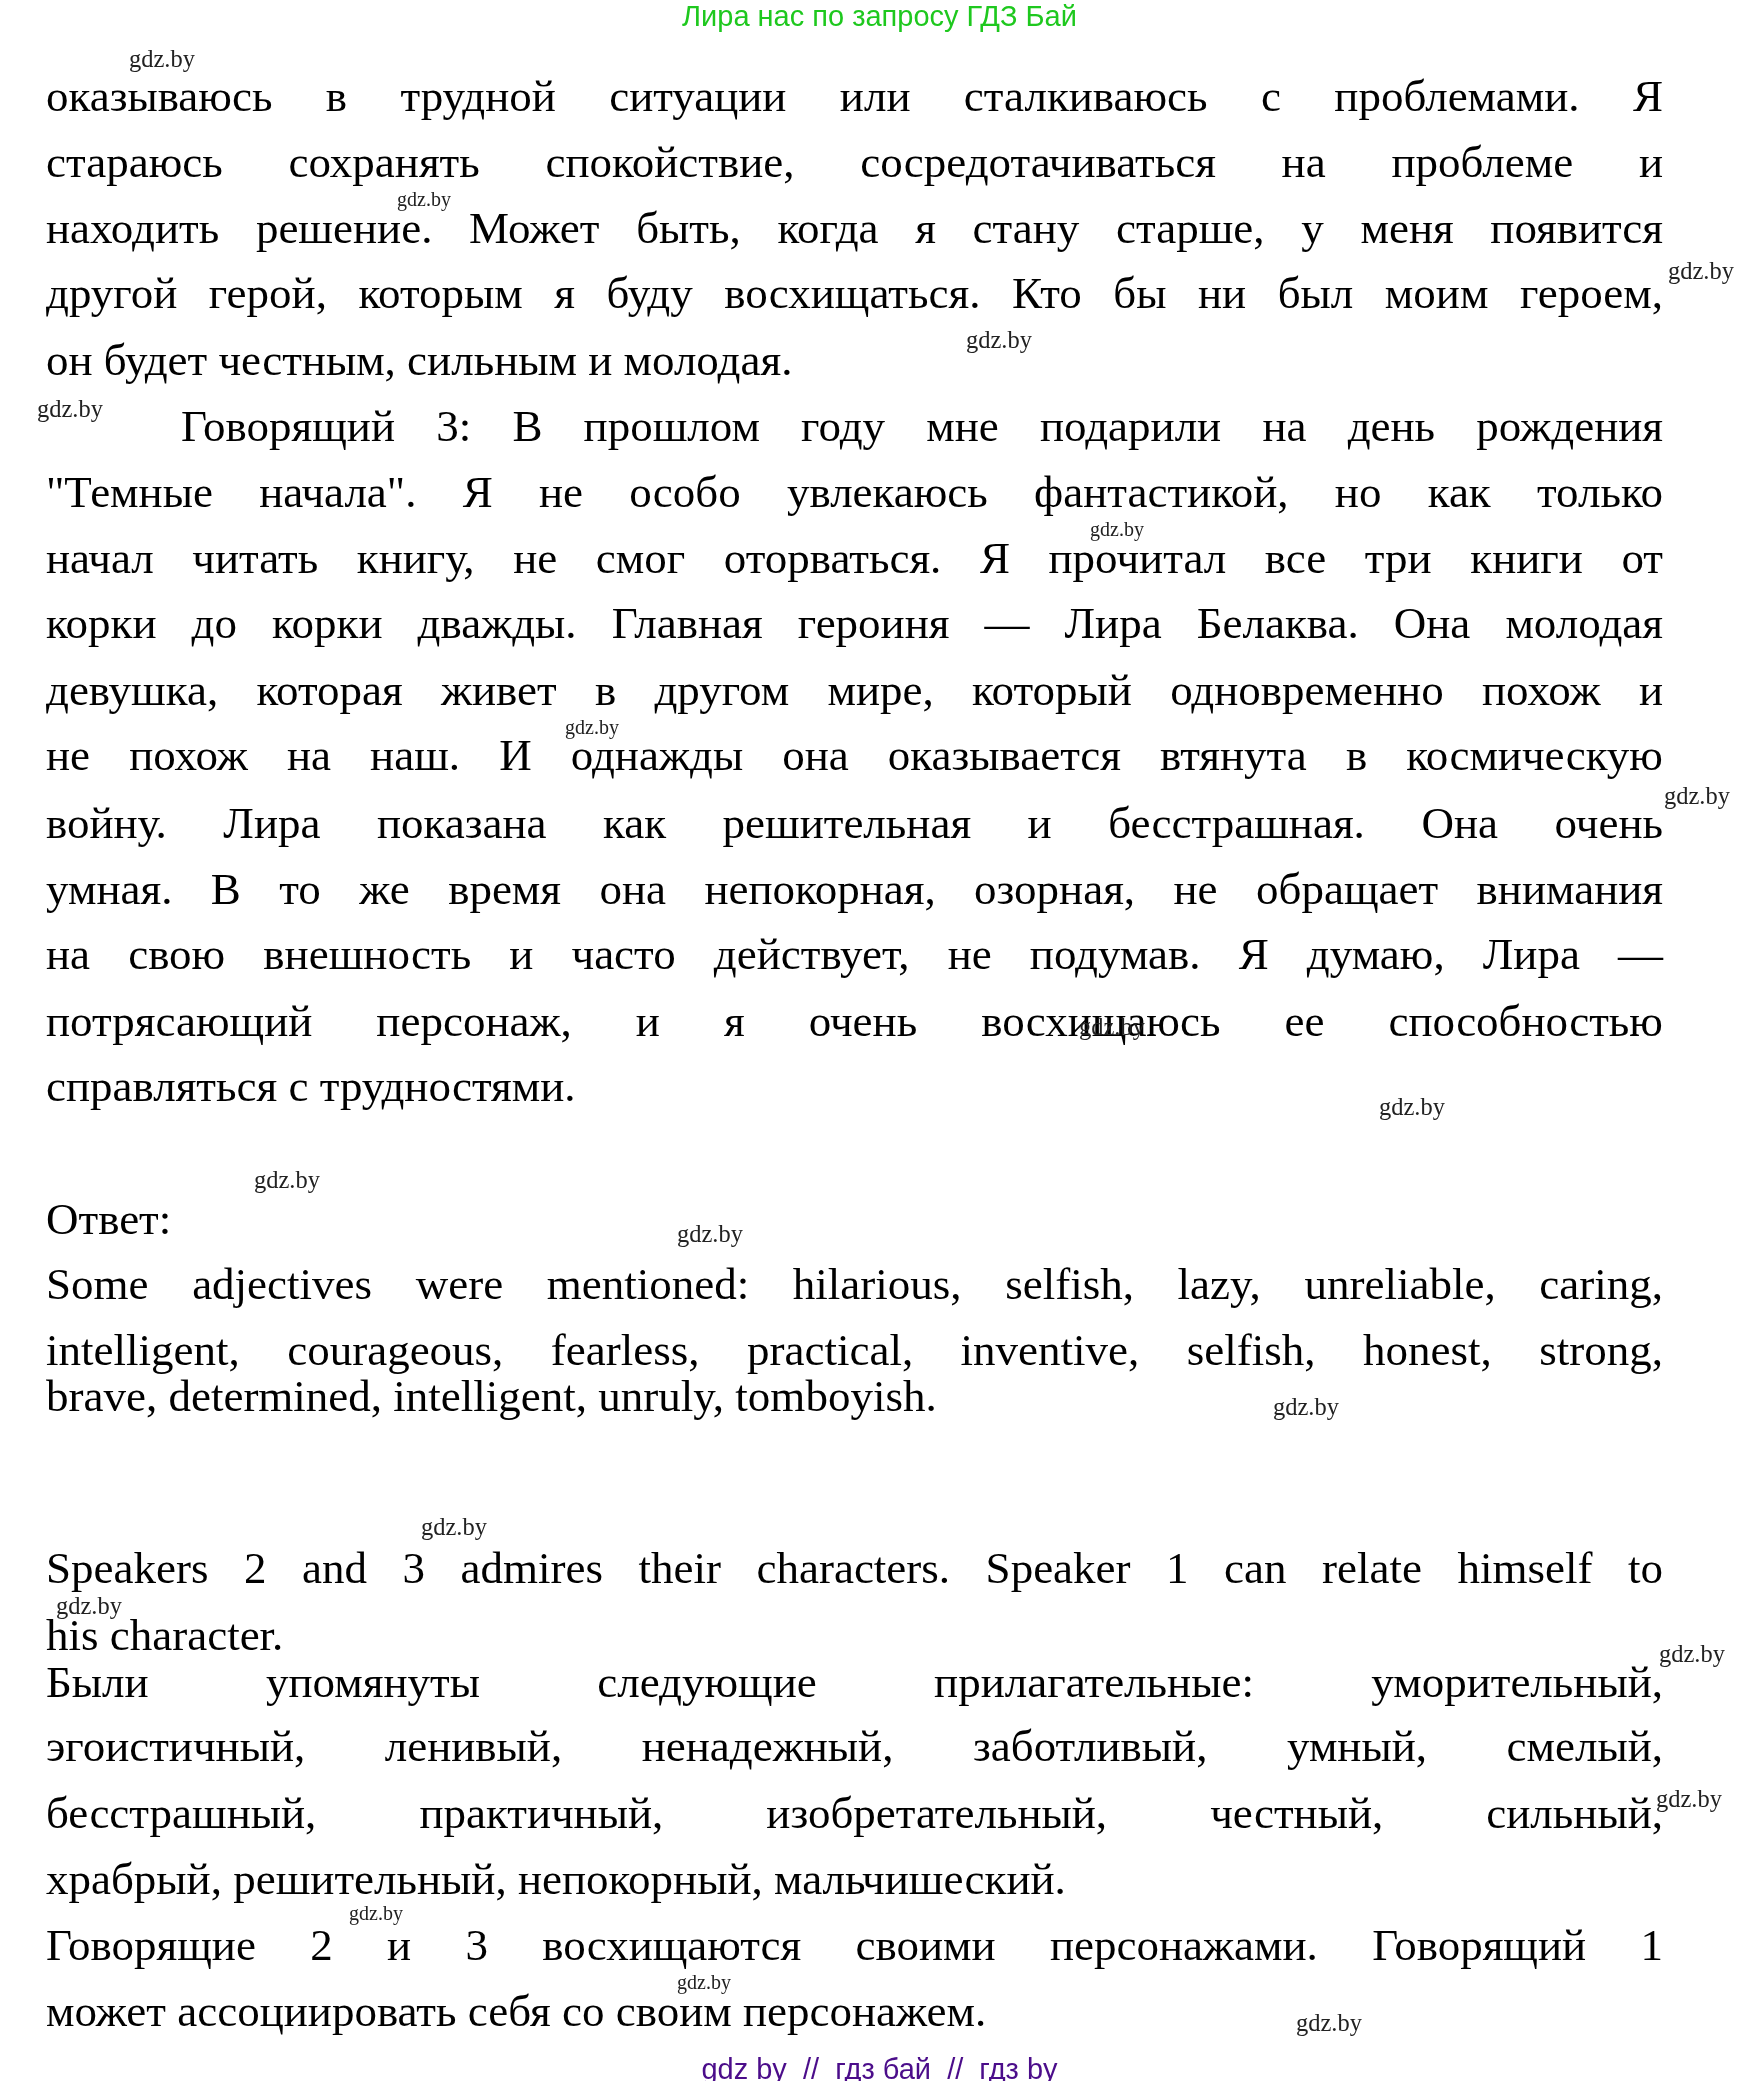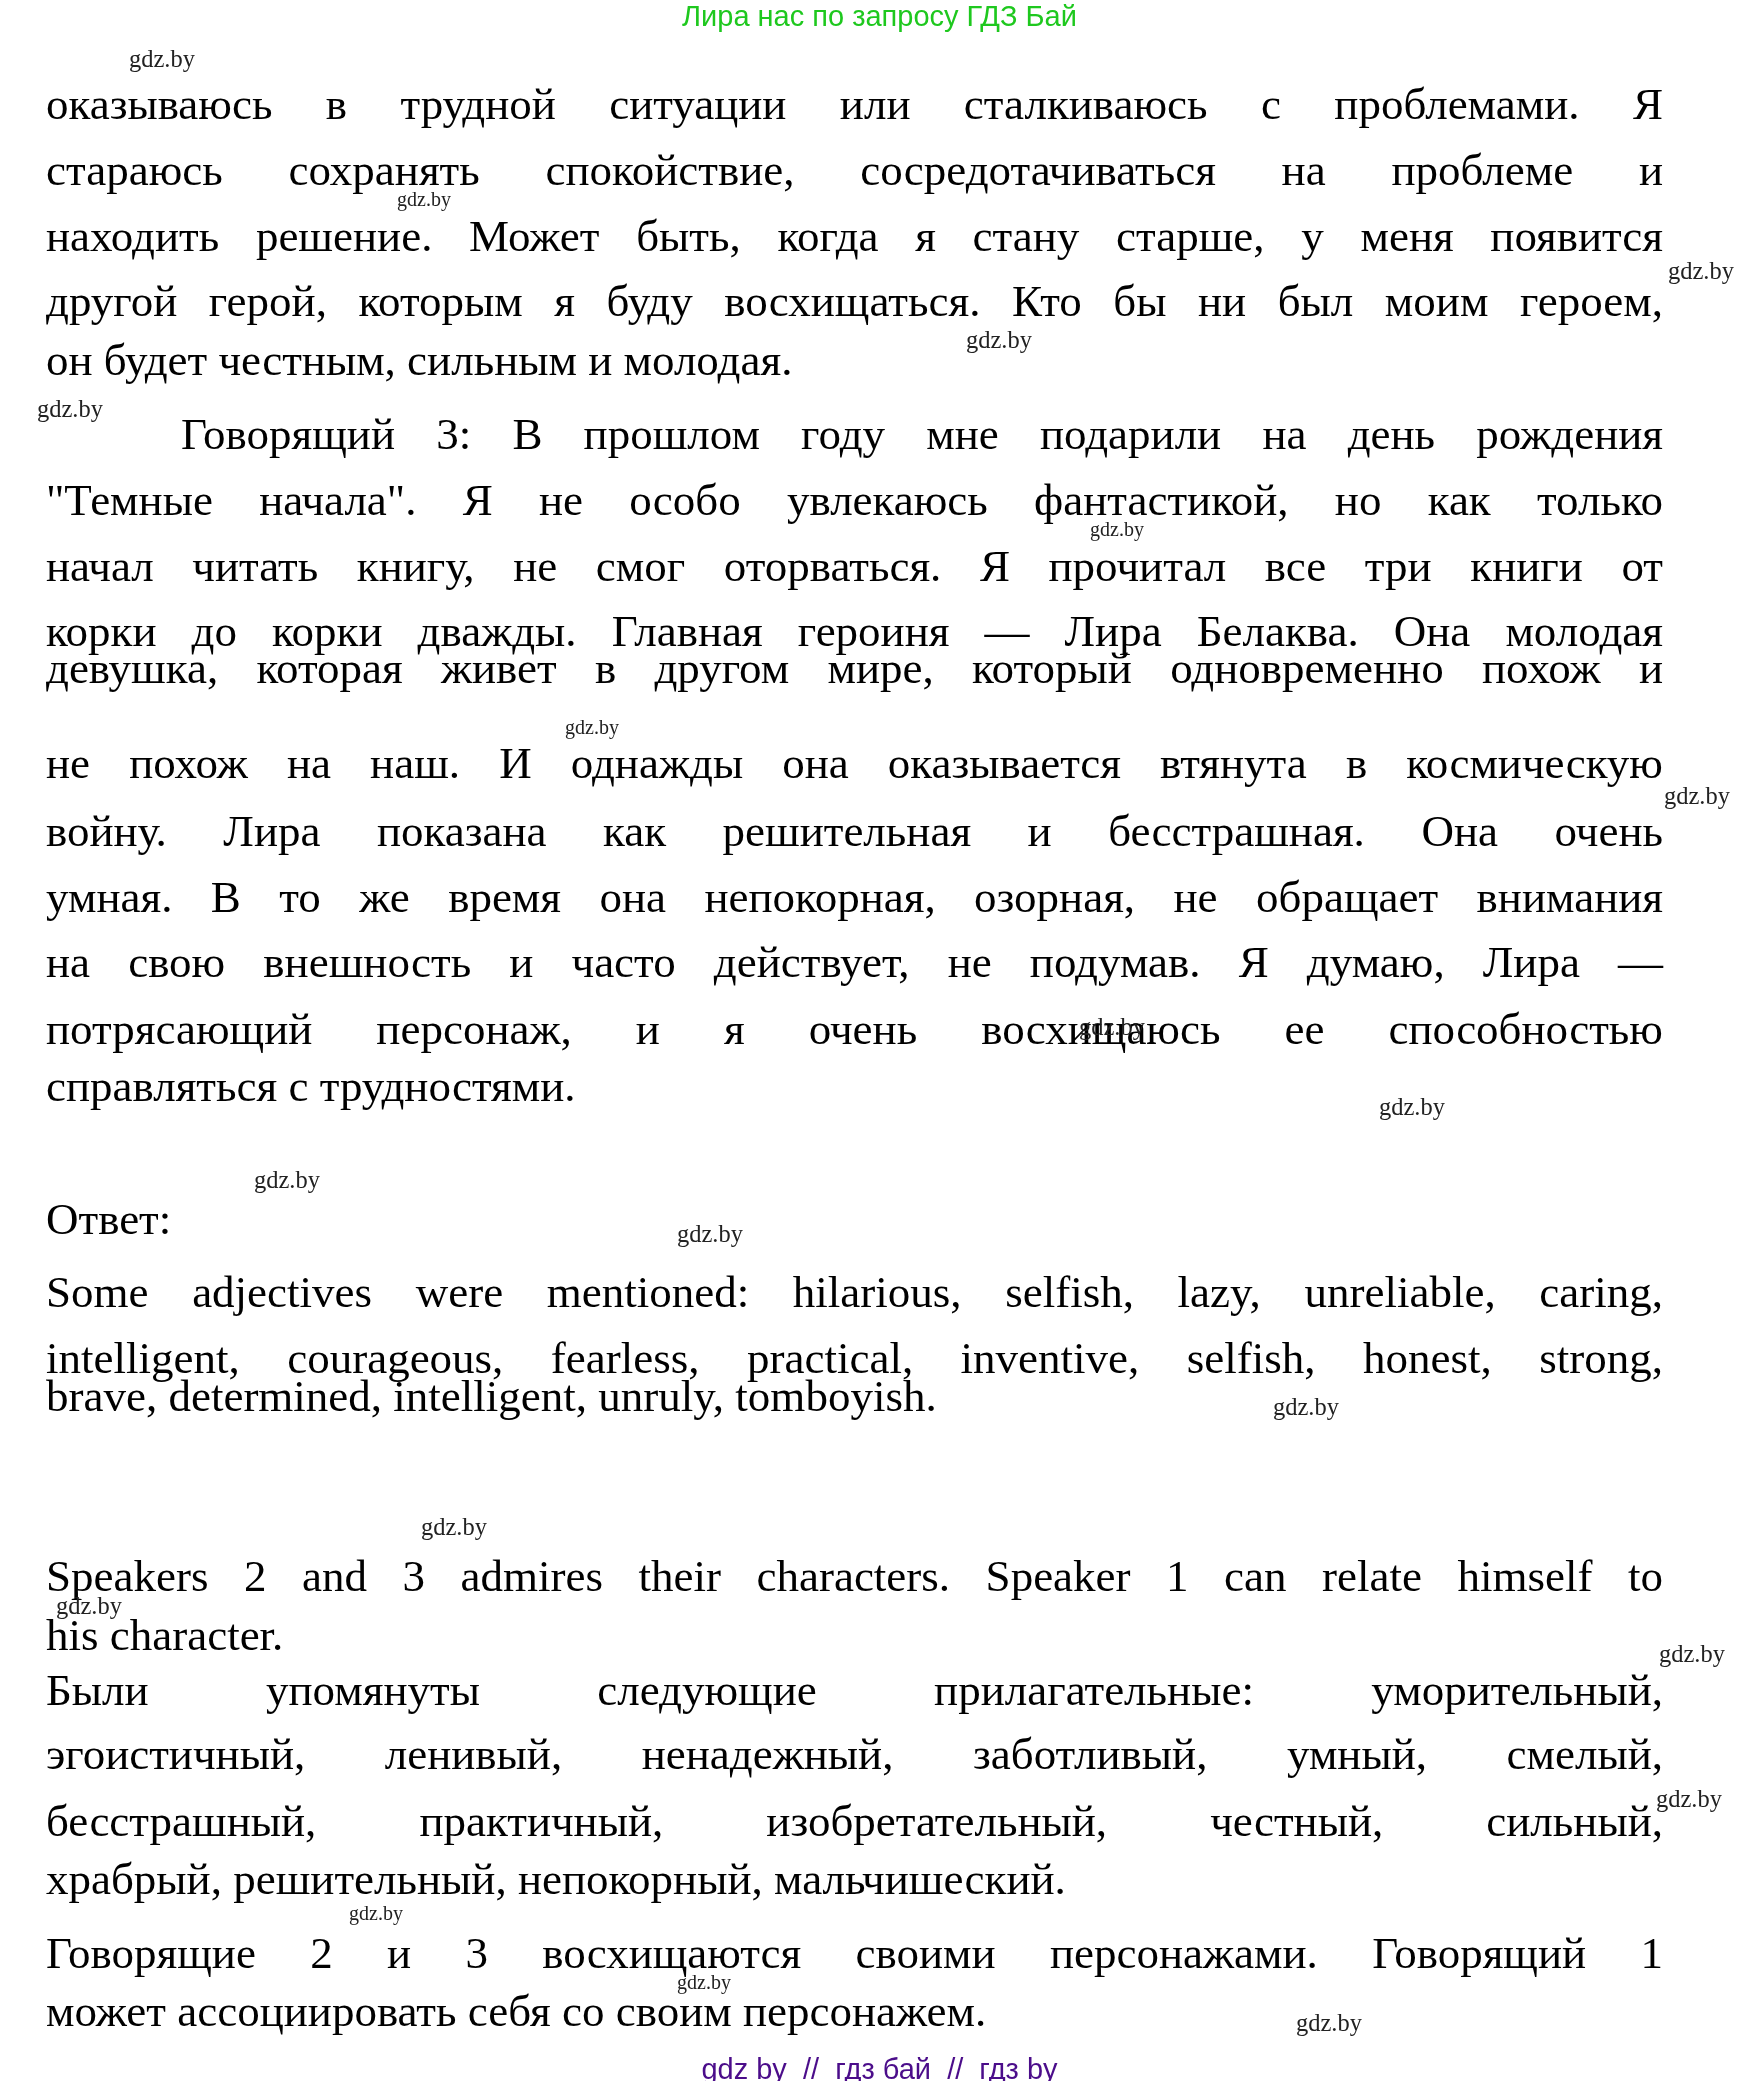--- a/index.html
+++ b/index.html
@@ -1,39 +1,39 @@
 <!DOCTYPE html>
 <html style="font-size:14.5px"><head>
 <meta charset="utf-8">
 <style>
   html,body{margin:0;padding:0;background:#fff;}
   body{width:1759px;height:2081px;position:relative;overflow:hidden;}
   .hdr{position:absolute;left:0;top:0;width:1759px;text-align:center;font-family:"Liberation Sans",sans-serif;font-size:29px;line-height:33px;color:#1ec81e;}
   .ftr{position:absolute;left:0;top:2053px;width:1759px;text-align:center;font-family:"Liberation Sans",sans-serif;font-size:29px;line-height:33px;color:#4b0d8a;white-space:pre;}
   .ln{position:absolute;left:46px;width:1617px;font-family:"Liberation Serif",serif;font-size:45px;line-height:55px;color:#000;white-space:nowrap;}
-  .j{text-align:justify;text-align-last:justify;white-space:normal;margin-top:8px;}
+  .j{text-align:justify;text-align-last:justify;white-space:normal;}
   .ind{padding-left:135px;box-sizing:border-box;}
   .wm{position:absolute;font-family:Liberation Serif, serif;font-size:24.5px;line-height:27px;color:#222;}
 </style>
 </head>
 <body>
 
 <div class="hdr">Лира нас по запросу ГДЗ Бай</div>
 
 <div class="ln j" style="top:69px">оказываюсь в трудной ситуации или сталкиваюсь с проблемами. Я</div>
 <div class="ln j" style="top:135px">стараюсь сохранять спокойствие, сосредотачиваться на проблеме и</div>
 <div class="ln j" style="top:201px">находить решение. Может быть, когда я стану старше, у меня появится</div>
 <div class="ln j" style="top:266px">другой герой, которым я буду восхищаться. Кто бы ни был моим героем,</div>
 <div class="ln" style="top:333px">он будет честным, сильным и молодая.</div>
 
 <div class="ln j ind" style="top:399px">Говорящий 3: В прошлом году мне подарили на день рождения</div>
 <div class="ln j" style="top:465px">"Темные начала". Я не особо увлекаюсь фантастикой, но как только</div>
 <div class="ln j" style="top:531px">начал читать книгу, не смог оторваться. Я прочитал все три книги от</div>
 <div class="ln j" style="top:596px">корки до корки дважды. Главная героиня — Лира Белаква. Она молодая</div>
-<div class="ln j" style="top:633px">девушка, которая живет в другом мире, который одновременно похож и</div>
+<div class="ln j" style="top:663px">девушка, которая живет в другом мире, который одновременно похож и</div>
 <div class="ln j" style="top:728px">не похож на наш. И однажды она оказывается втянута в космическую</div>
 <div class="ln j" style="top:796px">войну. Лира показана как решительная и бесстрашная. Она очень</div>
 <div class="ln j" style="top:862px">умная. В то же время она непокорная, озорная, не обращает внимания</div>
 <div class="ln j" style="top:927px">на свою внешность и часто действует, не подумав. Я думаю, Лира —</div>
 <div class="ln j" style="top:994px">потрясающий персонаж, и я очень восхищаюсь ее способностью</div>
 <div class="ln" style="top:1059px">справляться с трудностями.</div>
 
 <div class="ln" style="top:1192px">Ответ:</div>
 <div class="ln j" style="top:1257px">Some adjectives were mentioned: hilarious, selfish, lazy, unreliable, caring,</div>
 <div class="ln j" style="top:1323px">intelligent, courageous, fearless, practical, inventive, selfish, honest, strong,</div>

